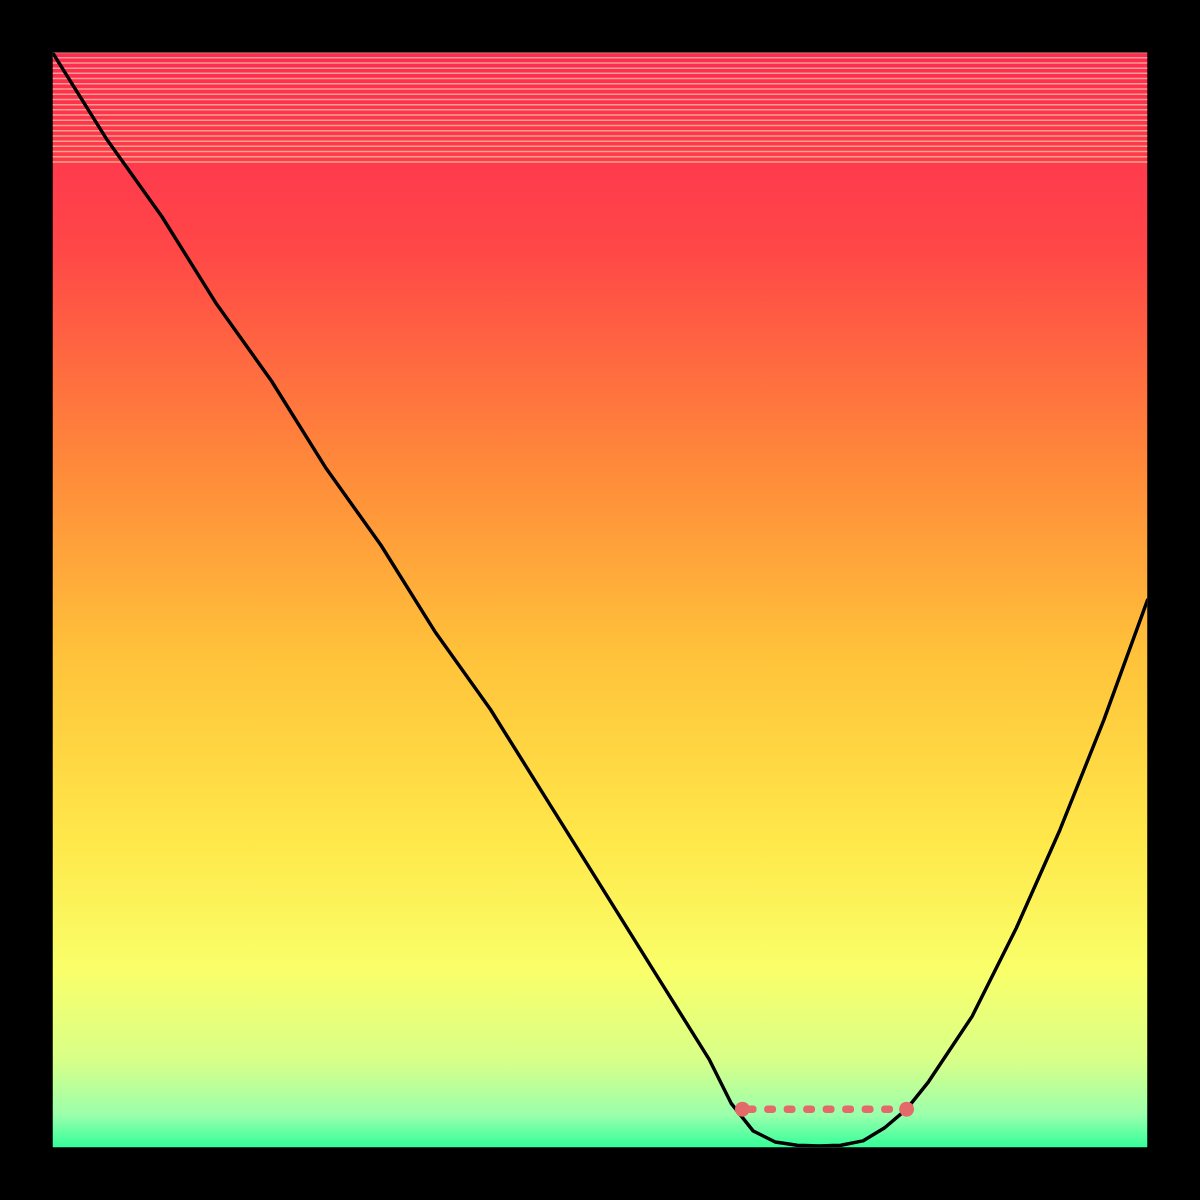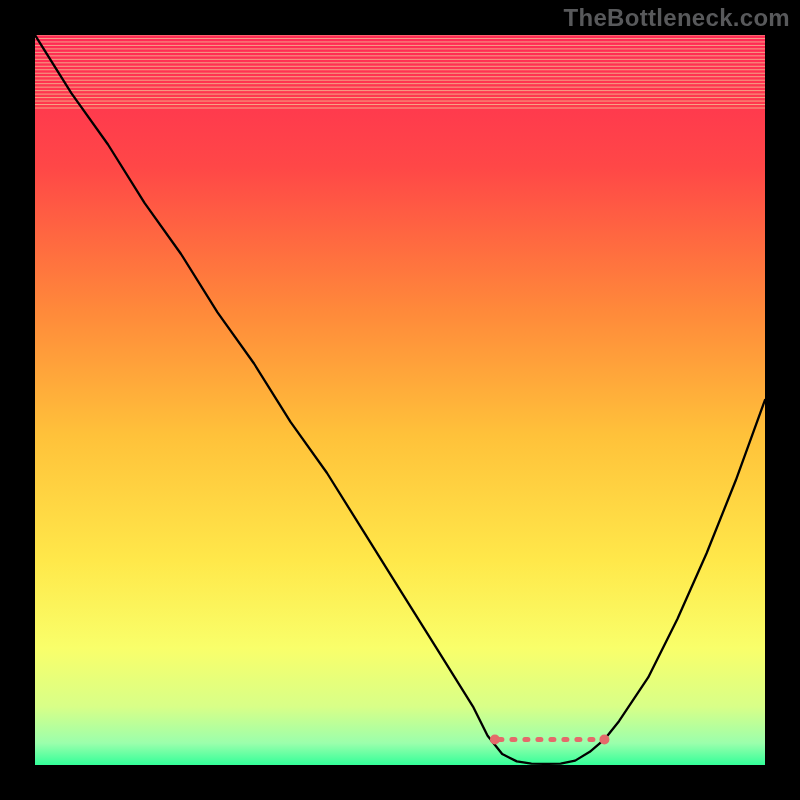--- a/index.html
+++ b/index.html
@@ -6,21 +6,20 @@
   html, body { width: 800px; height: 800px; overflow: hidden; background: #000; font-family: Arial, Helvetica, sans-serif; }
   .frame { position: relative; width: 800px; height: 800px; background: #000; }
   .watermark { position: absolute; top: 4px; right: 10px; font-size: 24px; font-weight: 600; color: #58595b; letter-spacing: 0.3px; }
   .plot { position: absolute; left: 35px; top: 35px; width: 730px; height: 730px; }
   .plot svg { display: block; width: 730px; height: 730px; }
   .tick-band { pointer-events: none; }
 </style>
 </head>
 <body>
 <div class="frame">
-  <div class="watermark">TheBottleneck.com</div>
   <div class="plot">
     <svg id="chart-svg" viewBox="0 0 730 730" preserveAspectRatio="none">
         <defs>
           <linearGradient id="bg-grad" x1="0" y1="0" x2="0" y2="1">
             <stop offset="0%" stop-color="#ff2a55"></stop>
             <stop offset="18%" stop-color="#ff4747"></stop>
             <stop offset="38%" stop-color="#ff8a3a"></stop>
             <stop offset="55%" stop-color="#ffc23a"></stop>
             <stop offset="72%" stop-color="#ffe84a"></stop>
             <stop offset="84%" stop-color="#f9ff6a"></stop>

